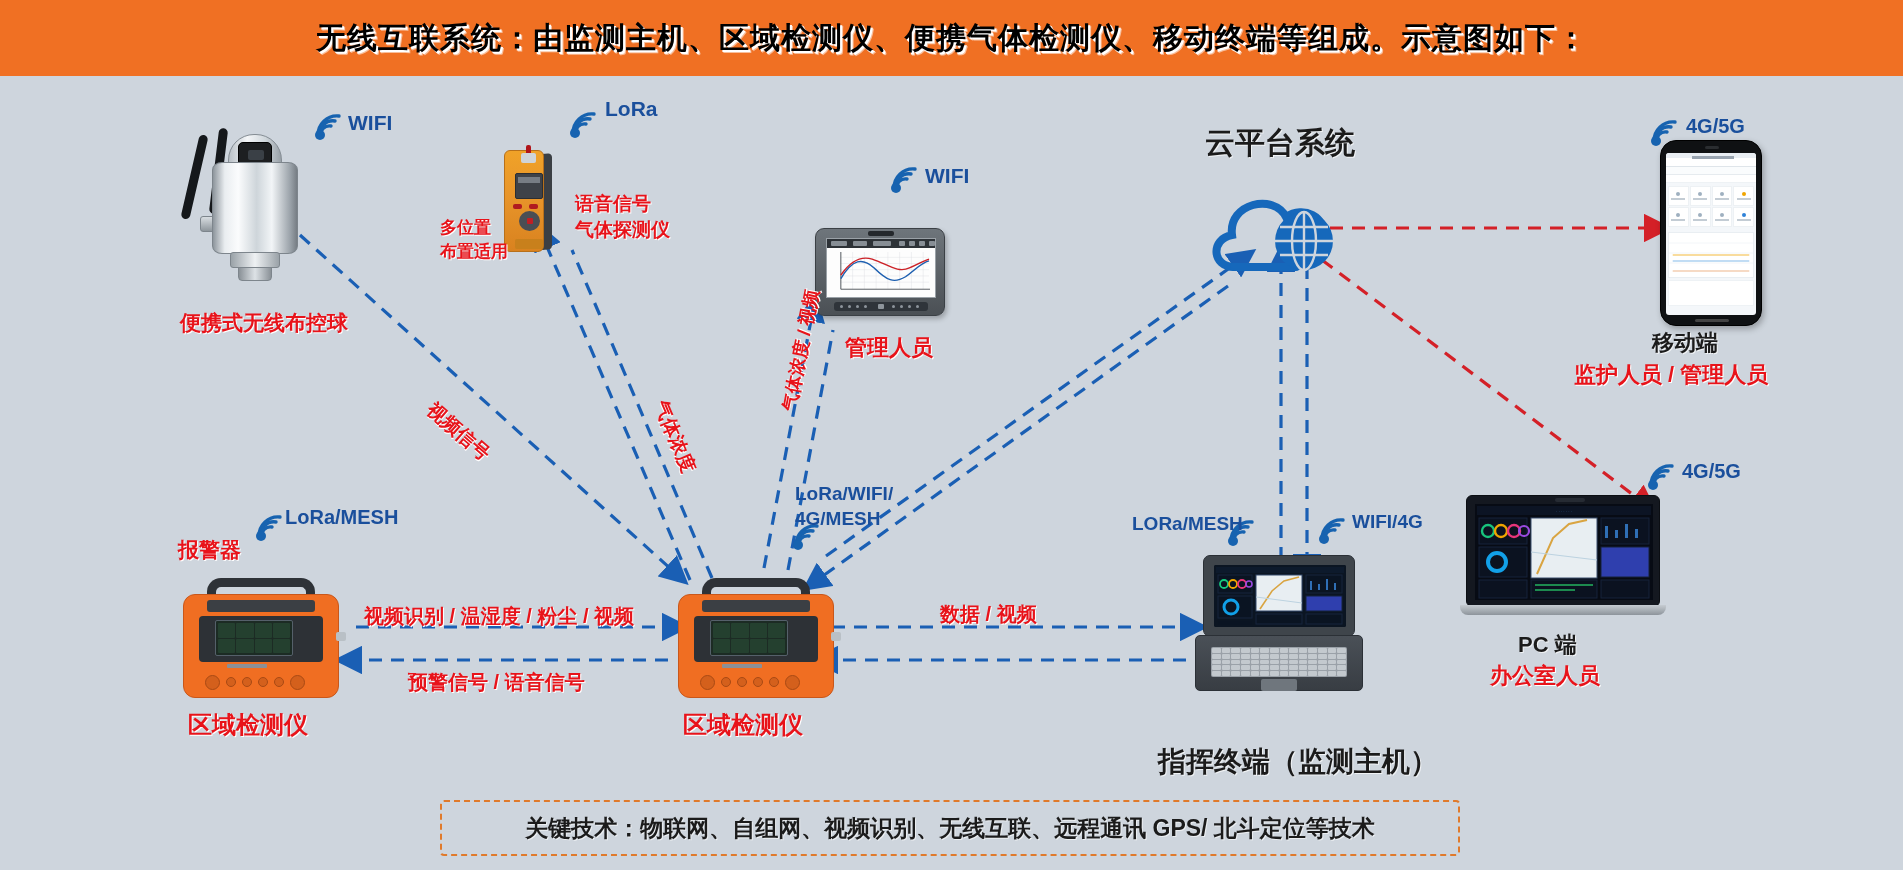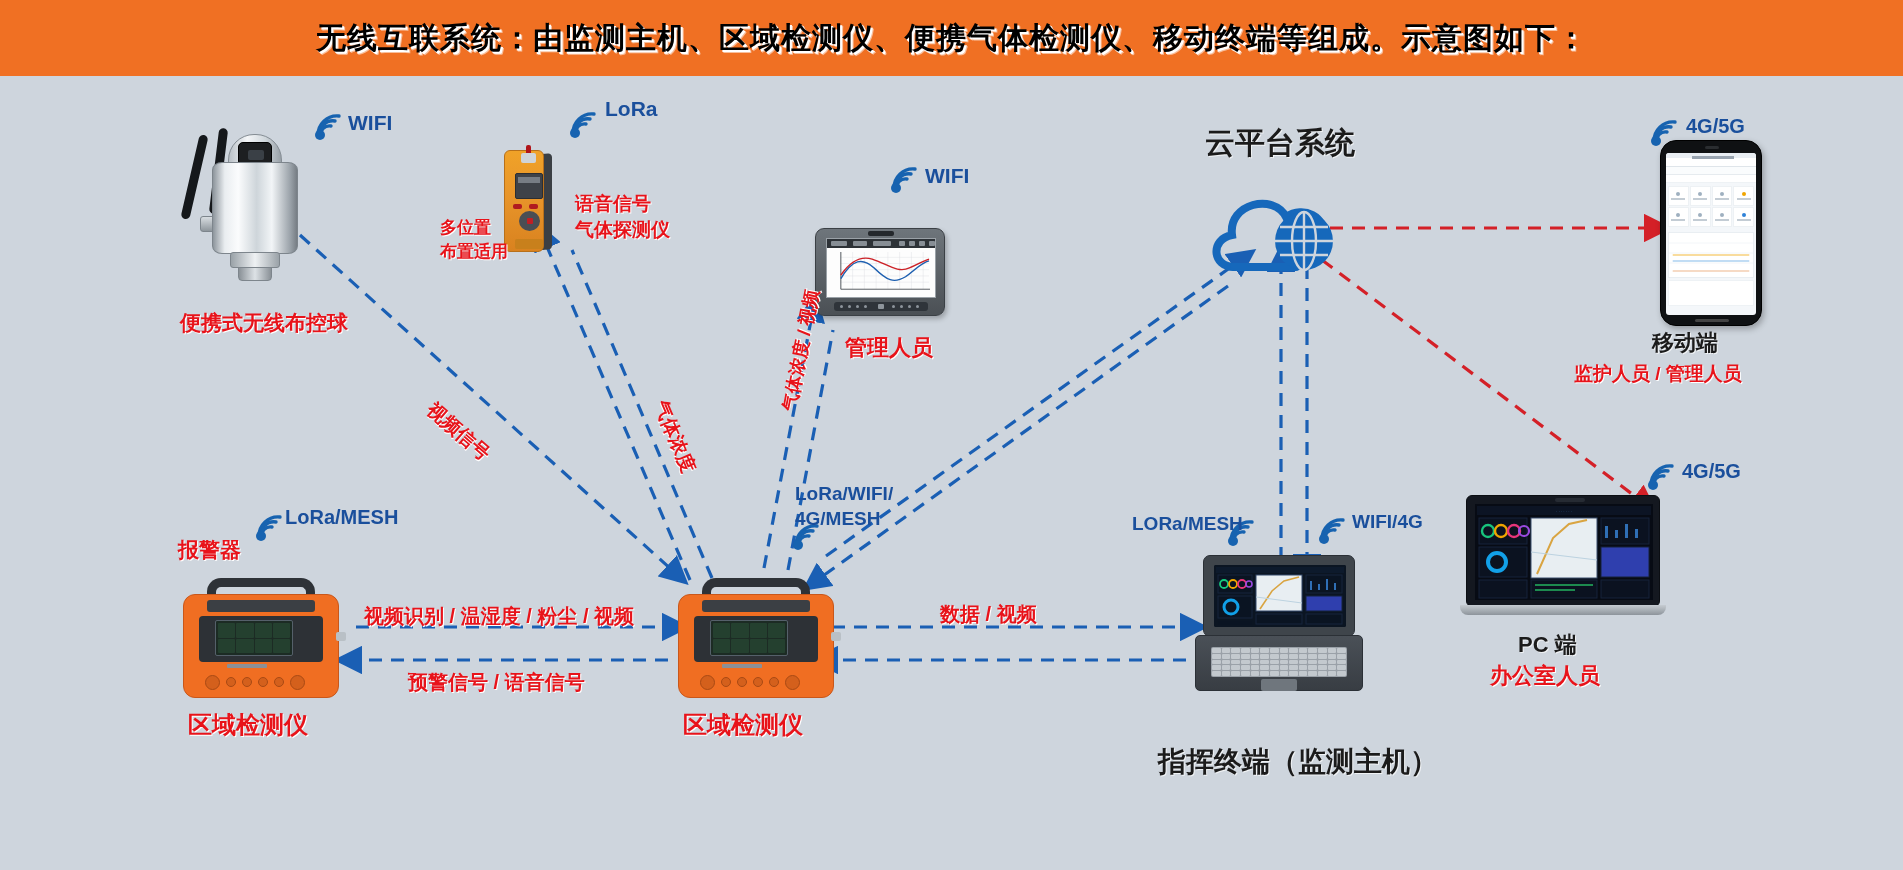--- a/index.html
+++ b/index.html
@@ -385,21 +385,21 @@
         <g fill="none" stroke="#1763b0" stroke-width="3.4" stroke-linecap="round">
       <path d="M6 24 A19 19 0 0 1 27 4"></path>
           <path d="M7 24 A14 14 0 0 1 23 9"></path>
           <path d="M8.5 24 A9 9 0 0 1 19 14"></path>
         </g>
       <circle cx="8" cy="23" r="5" fill="#1763b0"></circle>
       </svg>
   </div>
   <div class="lbl blue" style="left:1686px;top:114px;font-size:20px;">4G/5G</div>
   <div class="lbl black" style="left:1652px;top:330px;font-size:22px;">移动端</div>
-  <div class="lbl red" style="left:1574px;top:362px;font-size:19px;">监护人员 / 管理人员</div>
+  <div class="lbl red" style="left:1574px;top:362px;font-size:22px;">监护人员 / 管理人员</div>
 
   <div class="pc" style="left:1460px;top:495px;">
     <div class="pc-lid">
       <div class="pc-notch"></div>
       <div class="pc-scr">
         <svg viewBox="0 0 178 96" preserveAspectRatio="none" style="width:100%;height:100%">
           <rect width="178" height="96" fill="#070b14"></rect>
           <rect x="2" y="2" width="174" height="9" fill="#0c1424"></rect>
           <text x="89" y="9" font-size="4" fill="#3b6ea8" text-anchor="middle">· · · · · · ·</text>
           <rect x="4" y="14" width="48" height="26" fill="#0b1220" stroke="#17233a"></rect>
@@ -660,14 +660,17 @@
 
   <div class="lbl red" style="left:660px;top:390px;font-size:19px;transform:rotate(67deg);transform-origin:0 50%;">气体浓度</div>
 
   <div class="lbl red" style="left:790px;top:400px;font-size:18px;transform:rotate(-79deg);transform-origin:0 50%;">气体浓度 / 视频</div>
 
   <div class="lbl red" style="left:364px;top:604px;font-size:20px;">视频识别 / 温湿度 / 粉尘 / 视频</div>
   <div class="lbl red" style="left:408px;top:670px;font-size:20px;">预警信号 / 语音信号</div>
 
   <div class="lbl red" style="left:940px;top:602px;font-size:20px;">数据 / 视频</div>
 
+  <div class="footbox" style="left:440px;top:800px;width:1020px;height:56px;">
+    <span>关键技术：物联网、自组网、视频识别、无线互联、远程通讯 GPS/ 北斗定位等技术</span>
+  </div>
 
 </div>
 
 </body></html>

